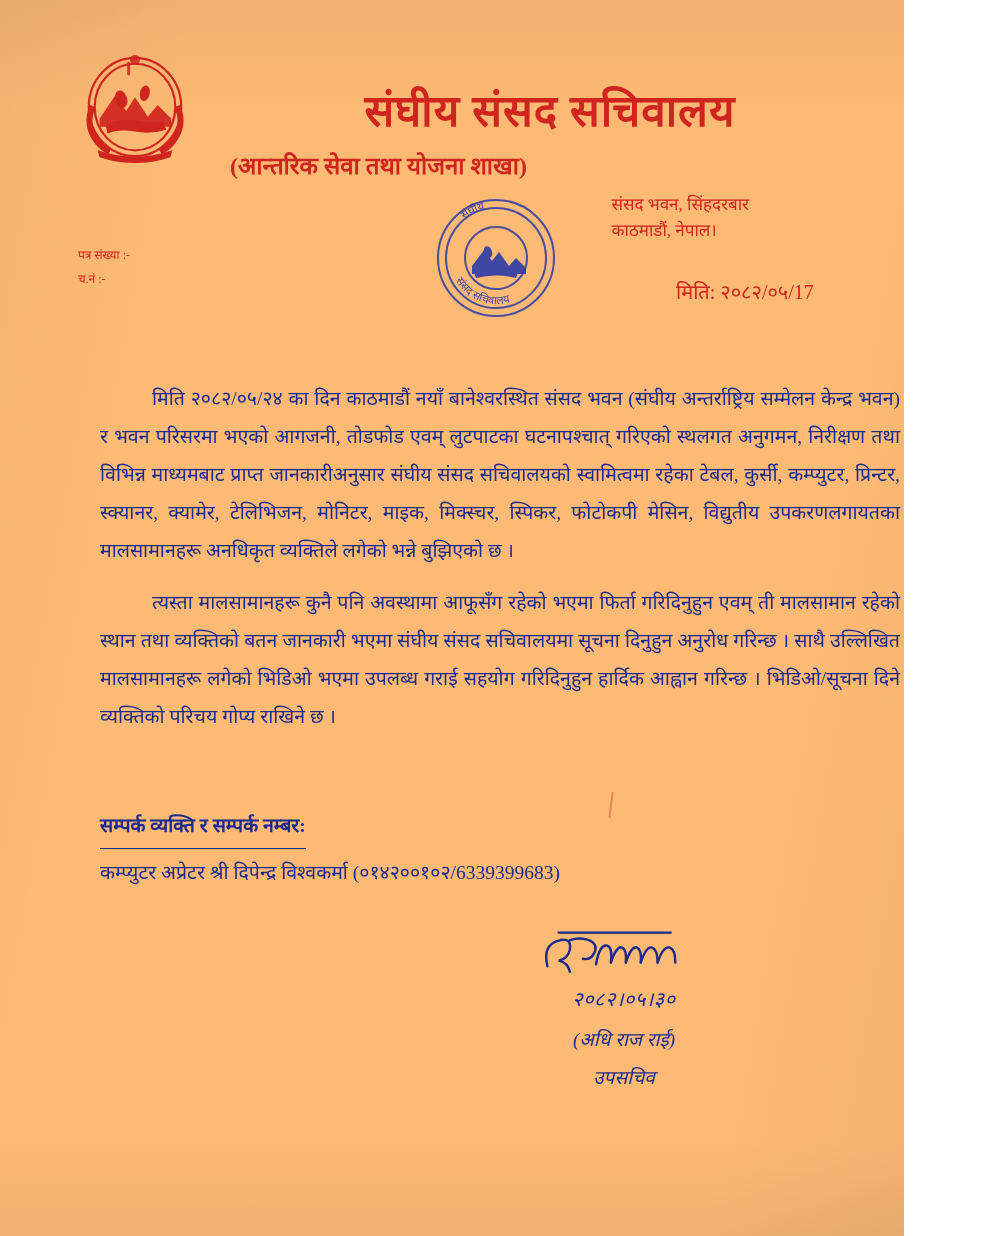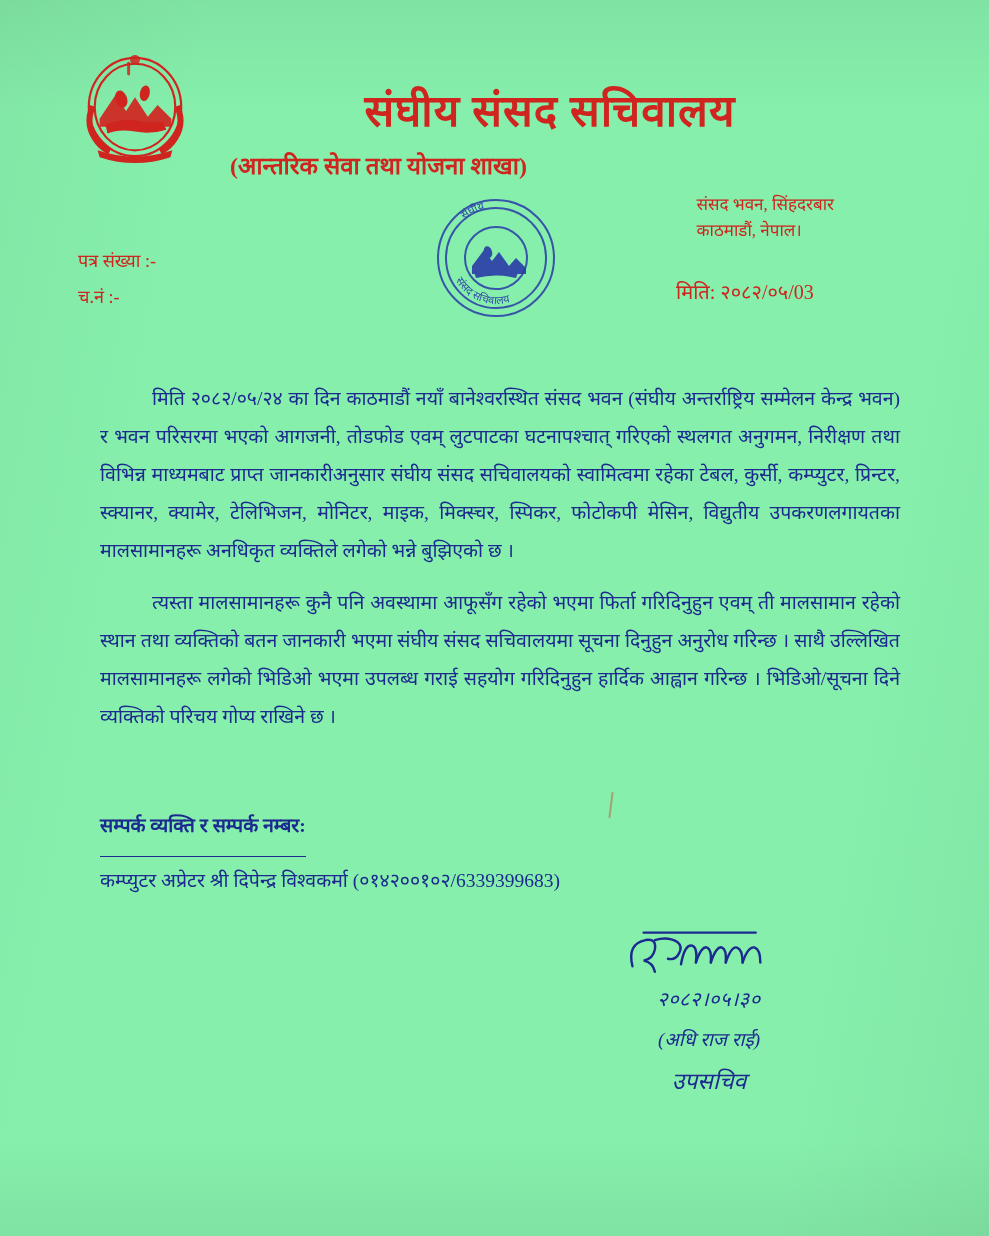--- a/index.html
+++ b/index.html
@@ -10,23 +10,23 @@
   body {
     width: 989px;
     height: 1236px;
     font-family: "Liberation Serif", "DejaVu Serif", serif;
     color: #1a2a8a;
     position: relative;
     overflow: hidden;
   }
   .page {
     position: relative;
-    width: 989px;
+    width: 904px;
     height: 1236px;
-    background: #86efac;
+    background: #fdba74;
   }
 
   
   .paper-tint {
     position: absolute;
     inset: 0;
     background:
       linear-gradient(100deg, rgba(0,0,0,0.035) 0%, rgba(0,0,0,0) 18%, rgba(0,0,0,0) 82%, rgba(0,0,0,0.04) 100%),
       linear-gradient(180deg, rgba(0,0,0,0.05) 0%, rgba(0,0,0,0) 9%, rgba(0,0,0,0) 92%, rgba(0,0,0,0.05) 100%);
     pointer-events: none;
@@ -86,21 +86,21 @@
     width: 132px;
     height: 132px;
   }
 
   
   .ref-block {
     position: absolute;
     left: 78px;
     top: 243px;
     color: #d0241f;
-    font-size: 18px;
+    font-size: 12px;
     line-height: 2.0;
   }
   .date-block {
     position: absolute;
     left: 676px;
     top: 278px;
     color: #d0241f;
     font-size: 20px;
   }
 
@@ -143,21 +143,21 @@
     top: 808px;
     width: 800px;
     font-size: 19.5px;
     line-height: 1.85;
     color: #1c2a8f;
   }
   .contact-title {
     font-weight: bold;
     display: inline-block;
     border-bottom: 1.5px solid #1c2a8f;
-    padding-bottom: 12px;
+    padding-bottom: 4px;
     margin-bottom: 6px;
   }
   .contact-line { display: block; }
 
   
   .signature-area {
     position: absolute;
     right: 130px;
     top: 927px;
     width: 300px;
@@ -172,21 +172,21 @@
   .sig-date {
     font-size: 20px;
     letter-spacing: 0.5px;
     margin-bottom: 14px;
   }
   .sig-name {
     font-size: 19px;
     margin-bottom: 12px;
   }
   .sig-post {
-    font-size: 23px;
+    font-size: 19px;
     text-align: center;
   }
 
   
   .stray-mark {
     position: absolute;
     left: 610px;
     top: 792px;
     width: 2px;
     height: 26px;
@@ -258,21 +258,21 @@
         <text><textPath href="#arcBottom" startOffset="16%">संसद सचिवालय</textPath></text>
       </g>
     </svg>
   </div>
 
   <div class="ref-block">
     <div>पत्र संख्या :-</div>
     <div>च.नं :-</div>
   </div>
 
-  <div class="date-block">मिति: २०८२/०५/03</div>
+  <div class="date-block">मिति: २०८२/०५/17</div>
 
 
   <div class="body-text">
     <p class="para">मिति २०८२/०५/२४ का दिन काठमाडौं नयाँ बानेश्वरस्थित संसद भवन (संघीय अन्तर्राष्ट्रिय सम्मेलन केन्द्र भवन) र भवन परिसरमा भएको आगजनी, तोडफोड एवम् लुटपाटका घटनापश्चात् गरिएको स्थलगत अनुगमन, निरीक्षण तथा विभिन्न माध्यमबाट प्राप्त जानकारीअनुसार संघीय संसद सचिवालयको स्वामित्वमा रहेका टेबल, कुर्सी, कम्प्युटर, प्रिन्टर, स्क्यानर, क्यामेर, टेलिभिजन, मोनिटर, माइक, मिक्स्चर, स्पिकर, फोटोकपी मेसिन, विद्युतीय उपकरणलगायतका मालसामानहरू अनधिकृत व्यक्तिले लगेको भन्ने बुझिएको छ ।</p>
     <p class="para">त्यस्ता मालसामानहरू कुनै पनि अवस्थामा आफूसँग रहेको भएमा फिर्ता गरिदिनुहुन एवम् ती मालसामान रहेको स्थान तथा व्यक्तिको बतन जानकारी भएमा संघीय संसद सचिवालयमा सूचना दिनुहुन अनुरोध गरिन्छ । साथै उल्लिखित मालसामानहरू लगेको भिडिओ भएमा उपलब्ध गराई सहयोग गरिदिनुहुन हार्दिक आह्वान गरिन्छ । भिडिओ/सूचना दिने व्यक्तिको परिचय गोप्य राखिने छ ।</p>
   </div>
 
   <div class="stray-mark"></div>
 
   <div class="contact">

